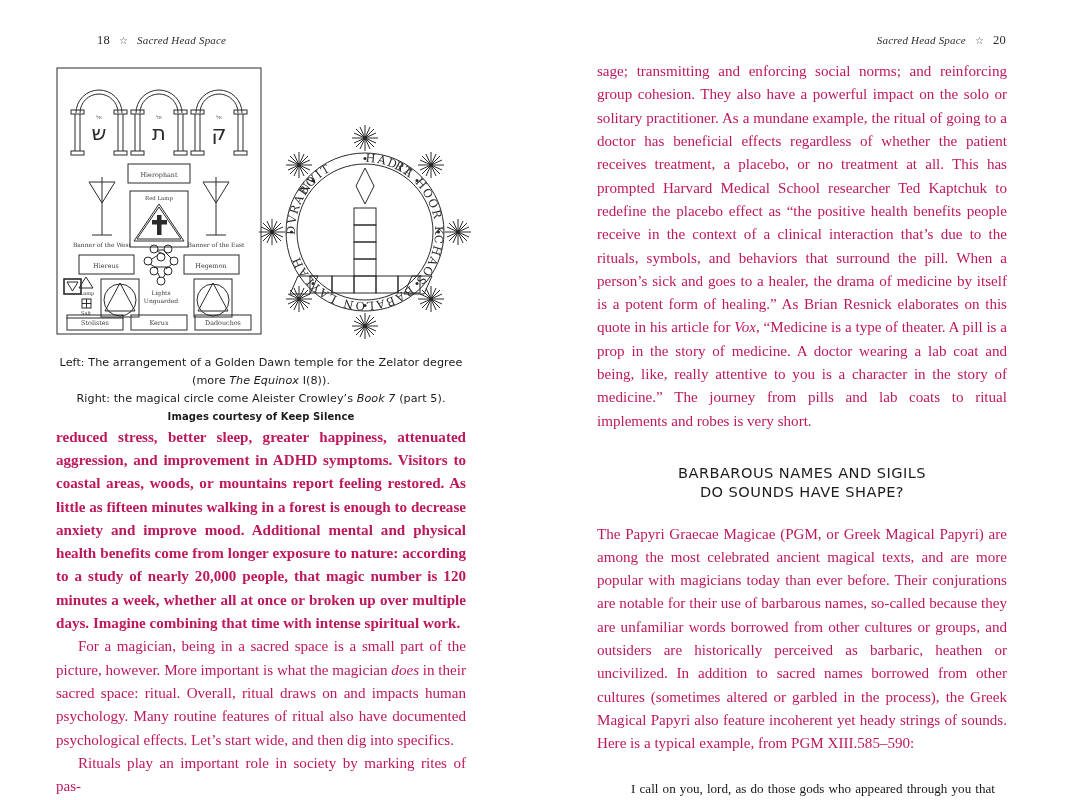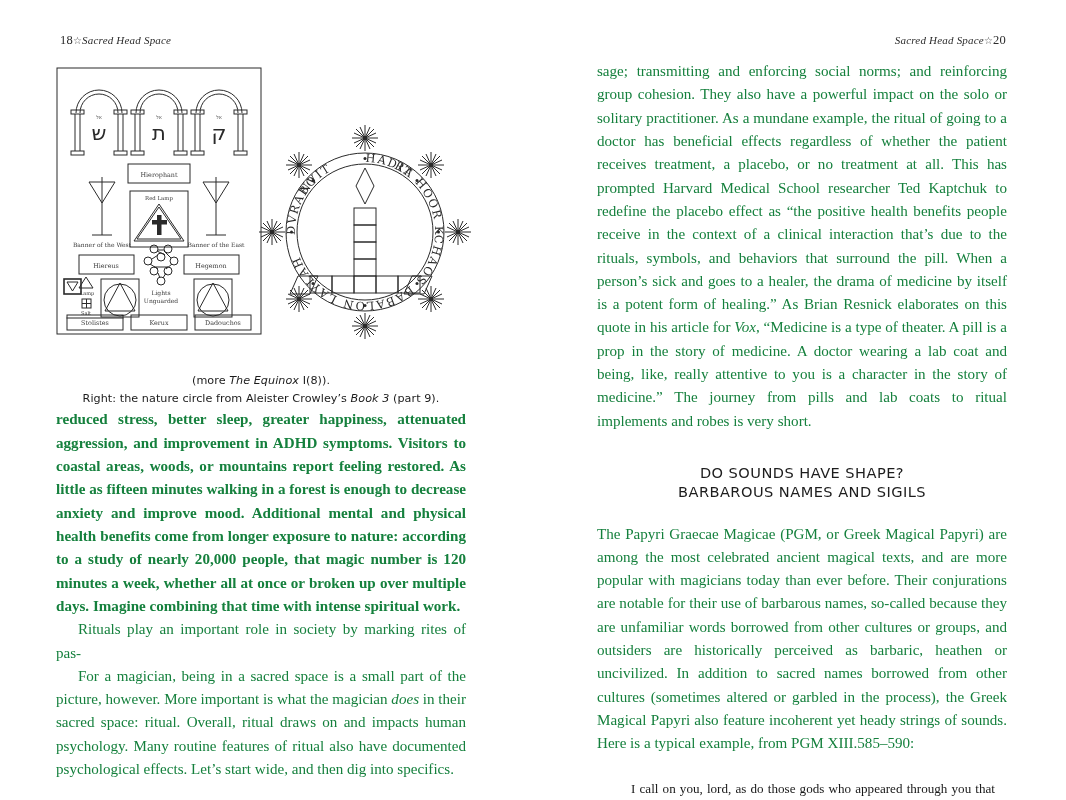--- a/index.html
+++ b/index.html
@@ -17,21 +17,23 @@
   
   .runhead {
     position: absolute;
     top: 33px;
     font-family: "Liberation Serif", serif;
     font-size: 12.5px;
     letter-spacing: .2px;
     color: #2b2b2b;
     display: flex;
     align-items: baseline;
+    gap: 9px;
     white-space: nowrap;
+    margin-left: 37px;
   }
   .runhead-left  { left: 60px; }
   .runhead-right { right: 60px; }
   .runhead .folio {
     font-style: normal;
     font-size: 12.5px;
   }
   .runhead .title {
     font-style: italic;
     font-size: 11px;
@@ -88,21 +90,21 @@
   }
 
   
   p.body {
     margin: 0;
     font-size: 15.1px;
     line-height: 1.545;
     text-align: justify;
     text-justify: inter-word;
     hyphens: manual;
-    color: #15803d;
+    color: #be185d;
   }
   p.body + p.body { text-indent: 1.45em; }
   p.body.indent   { text-indent: 1.45em; }
   p.body i { font-style: italic; }
 
   .body-start-left { margin-top: 27px; font-weight: bold; }
 
   
   h2.section {
     margin: 30px 0 21px 0;
@@ -454,37 +456,38 @@
           <rect x="134" y="216" width="22" height="17"></rect>
 
           <polygon points="34,216 54,216 46,234 26,234"></polygon>
           <polygon points="148,216 168,216 160,234 140,234"></polygon>
         </g>
       </svg>
     </div>
   </div>
 
   <div class="caption">
-    <br>
+    <span>Left: The arrangement of a Golden Dawn temple for the Zelator degree</span><br>
     <span>(more </span><i>The Equinox</i><span> I(8)).</span><br>
-    <span>Right: the nature circle from Aleister Crowley’s </span><i>Book 3</i><span> (part 9).</span>
+    <span>Right: the magical circle come Aleister Crowley’s </span><i>Book 7</i><span> (part 5).</span>
+    <span class="credit">Images courtesy of Keep Silence</span>
   </div>
 
   <p class="body body-start-left">reduced stress, better sleep, greater happiness, attenuated aggression, and improvement in ADHD symptoms. Visitors to coastal areas, woods, or mountains report feeling restored. As little as fifteen minutes walking in a forest is enough to decrease anxiety and improve mood. Additional mental and physical health benefits come from longer exposure to nature: according to a study of nearly 20,000 people, that magic number is 120 minutes a week, whether all at once or broken up over multiple days. Imagine combining that time with intense spiritual work.</p>
 
+  <p class="body indent"><span>For a magician, being in a sacred space is a small part of the picture, however. More important is what the magician </span><i>does</i><span> in their sacred space: ritual. Overall, ritual draws on and impacts human psychology. Many routine features of ritual also have documented psychological effects. Let’s start wide, and then dig into specifics.</span></p>
+
   <p class="body indent">Rituals play an important role in society by marking rites of pas-</p>
-
-  <p class="body indent"><span>For a magician, being in a sacred space is a small part of the picture, however. More important is what the magician </span><i>does</i><span> in their sacred space: ritual. Overall, ritual draws on and impacts human psychology. Many routine features of ritual also have documented psychological effects. Let’s start wide, and then dig into specifics.</span></p>
 </div>
 
 <div class="col col-right">
 
   <p class="body"><span>sage; transmitting and enforcing social norms; and reinforcing group cohesion. They also have a powerful impact on the solo or solitary practitioner. As a mundane example, the ritual of going to a doctor has beneficial effects regardless of whether the patient receives treatment, a placebo, or no treatment at all. This has prompted Harvard Medical School researcher Ted Kaptchuk to redefine the placebo effect as “the positive health benefits people receive in the context of a clinical interaction that’s due to the rituals, symbols, and behaviors that surround the pill. When a person’s sick and goes to a healer, the drama of medicine by itself is a potent form of healing.” As Brian Resnick elaborates on this quote in his article for </span><i>Vox</i><span>, “Medicine is a type of theater. A pill is a prop in the story of medicine. A doctor wearing a lab coat and being, like, really attentive to you is a character in the story of medicine.” The journey from pills and lab coats to ritual implements and robes is very short.</span></p>
 
   <h2 class="section">
+    <span>BARBAROUS NAMES AND SIGILS</span>
     <span>DO SOUNDS HAVE SHAPE?</span>
-    <span>BARBAROUS NAMES AND SIGILS</span>
   </h2>
 
   <p class="body">The Papyri Graecae Magicae (PGM, or Greek Magical Papyri) are among the most celebrated ancient magical texts, and are more popular with magicians today than ever before. Their conjurations are notable for their use of barbarous names, so-called because they are unfamiliar words borrowed from other cultures or groups, and outsiders are historically perceived as barbaric, heathen or uncivilized. In addition to sacred names borrowed from other cultures (sometimes altered or garbled in the process), the Greek Magical Papyri also feature incoherent yet heady strings of sounds. Here is a typical example, from PGM XIII.585–590:</p>
 
   <blockquote class="extract"><span>I call on you, lord, as do those gods who appeared through you that they may have power, </span></blockquote>
 </div>
 
 </body></html>

